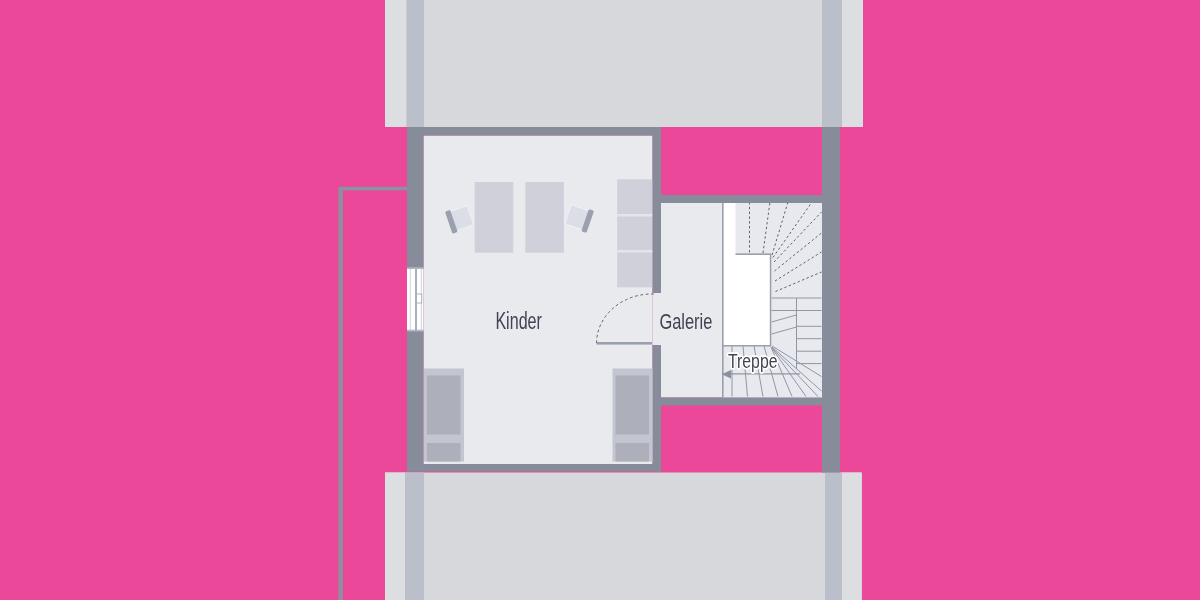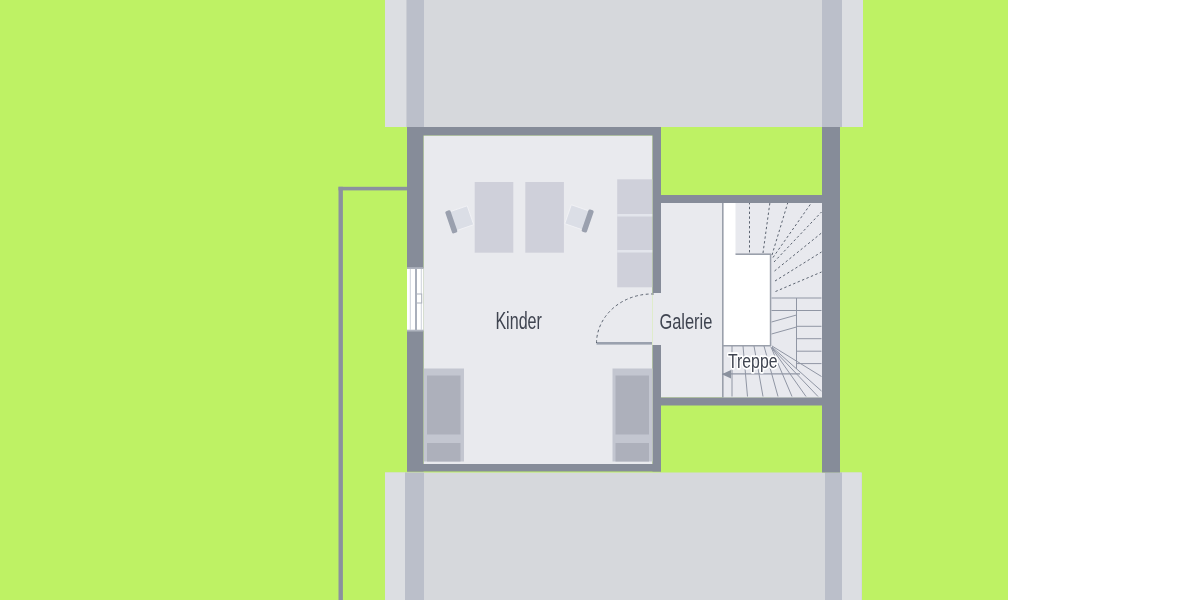--- a/index.html
+++ b/index.html
@@ -1,16 +1,16 @@
 <!DOCTYPE html>
 <html><head>
 <meta charset="utf-8">
 <style>
   html,body{margin:0;padding:0;background:#ffffff;}
-  #plan{position:relative;width:1008px;height:600px;background:#bef264;overflow:hidden;}
+  #plan{position:relative;width:1200px;height:600px;background:#ec4899;overflow:hidden;}
   svg text{font-family:"Liberation Sans",sans-serif;}
 </style>
 </head>
 <body>
 <div id="plan">
 <svg width="1200" height="600" viewBox="0 0 1200 600" xmlns="http://www.w3.org/2000/svg">
 
   <g>
     <rect x="385" y="0" width="478" height="127" fill="#d6d8dc"></rect>
     <rect x="385" y="0" width="21.5" height="127" fill="#dcdee2"></rect>

